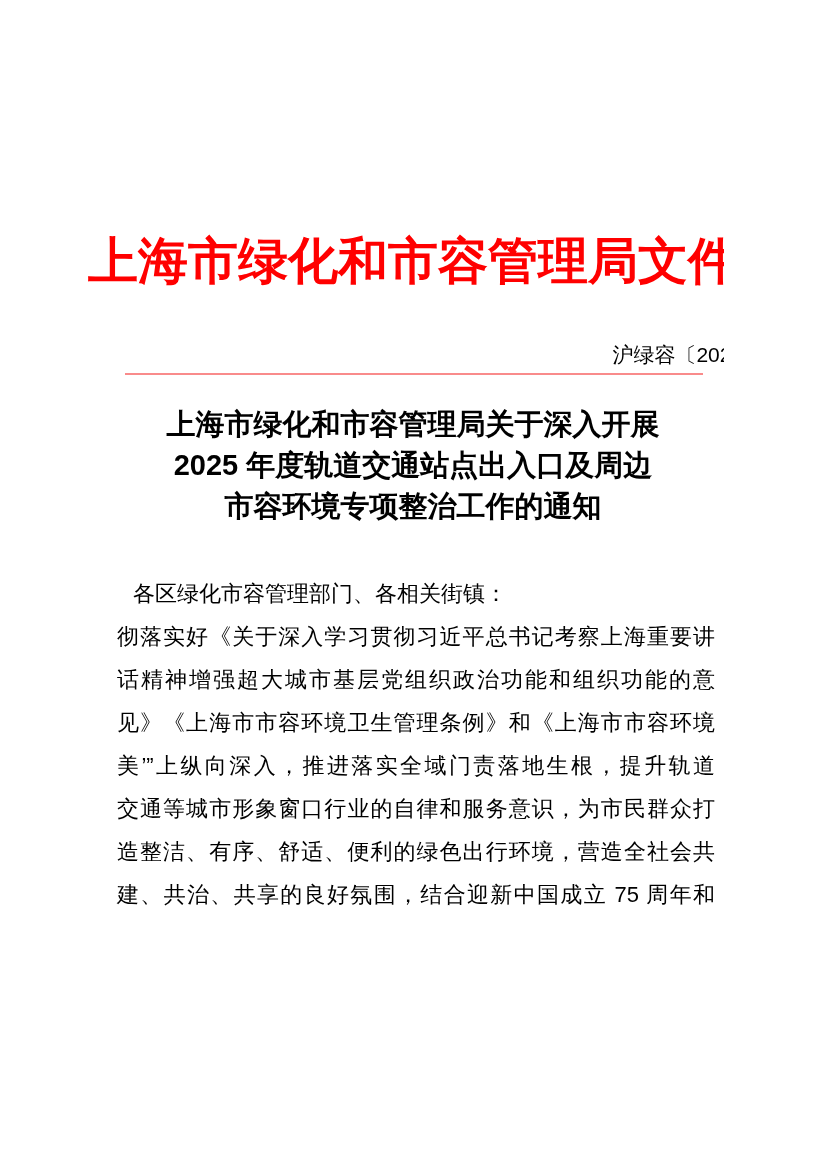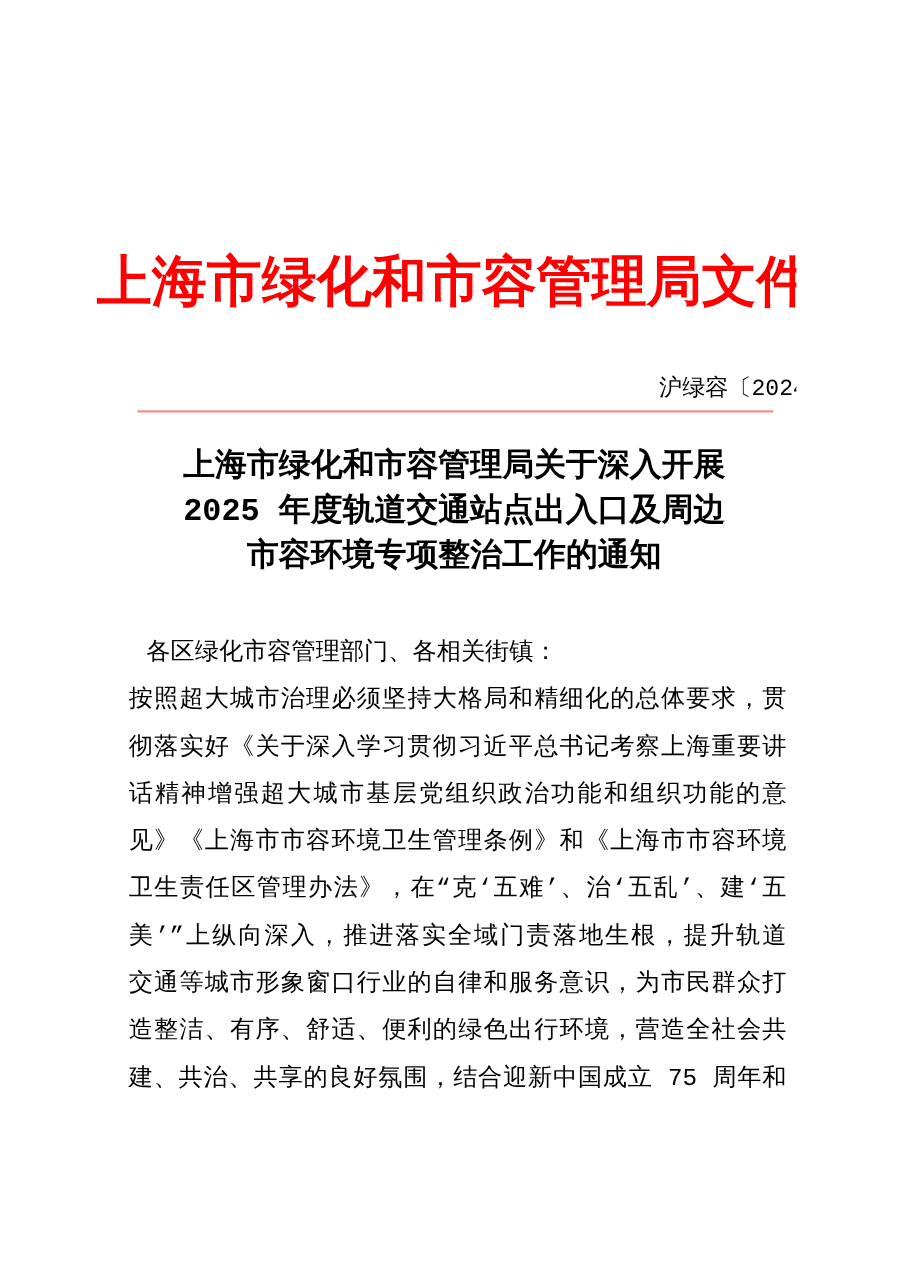--- a/index.html
+++ b/index.html
@@ -6,21 +6,21 @@
     margin: 0;
     padding: 0;
     background: #ffffff;
   }
   .page {
     position: relative;
     width: 724px;
     height: 1169px;
     background: #ffffff;
     overflow: hidden;
-    font-family: Liberation Mono, monospace;
+    font-family: Liberation Sans, sans-serif;
     color: #000000;
   }
   
   .org-title {
     position: absolute;
     top: 232px;
     left: 0;
     width: 826px;
     text-align: center;
     font-size: 50px;
@@ -102,24 +102,22 @@
   <div class="red-divider"></div>
 
   <div class="doc-title">
     <div class="title-line">上海市绿化和市容管理局关于深入开展</div>
     <div class="title-line">2025 年度轨道交通站点出入口及周边</div>
     <div class="title-line">市容环境专项整治工作的通知</div>
   </div>
 
   <div class="body-block">
     <div class="body-line salutation">各区绿化市容管理部门、各相关街镇：</div>
-    <div class="body-line">按照超大城市治理必须坚持大格局和精细化的总体要求，贯</div>
     <div class="body-line">彻落实好《关于深入学习贯彻习近平总书记考察上海重要讲</div>
     <div class="body-line">话精神增强超大城市基层党组织政治功能和组织功能的意</div>
     <div class="body-line">见》《上海市市容环境卫生管理条例》和《上海市市容环境</div>
-    <div class="body-line">卫生责任区管理办法》，在“克‘五难’、治‘五乱’、建‘五</div>
     <div class="body-line">美’”上纵向深入，推进落实全域门责落地生根，提升轨道</div>
     <div class="body-line">交通等城市形象窗口行业的自律和服务意识，为市民群众打</div>
     <div class="body-line">造整洁、有序、舒适、便利的绿色出行环境，营造全社会共</div>
     <div class="body-line">建、共治、共享的良好氛围，结合迎新中国成立 75 周年和</div>
   </div>
 
 </div>
 
 </body></html>

